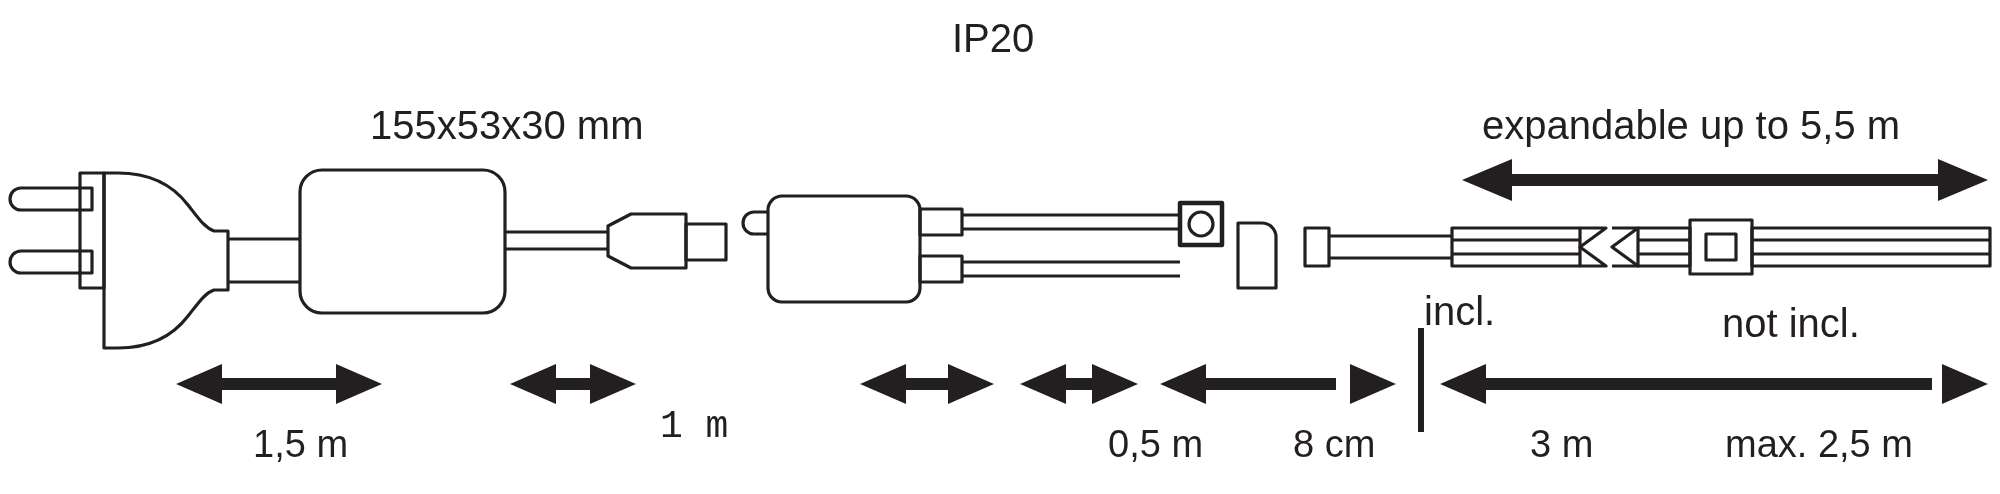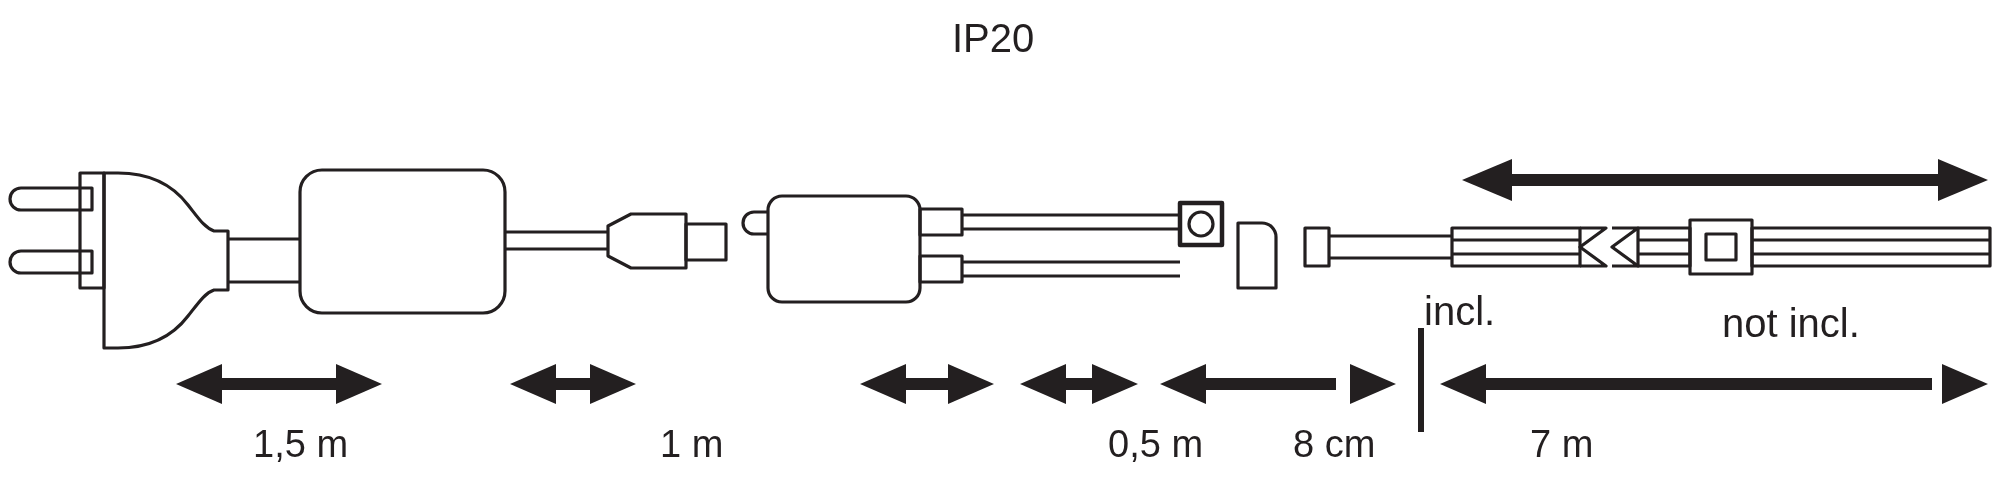--- a/index.html
+++ b/index.html
@@ -193,31 +193,34 @@
         <polygon points="1440,384 1486,364 1486,404"></polygon>
         <rect x="1480" y="378" width="452" height="12"></rect>
         <polygon points="1988,384 1942,364 1942,404"></polygon>
       </g>
 
     </g>
   </svg>
 
   <div class="lbl lbl-xl" style="left:952px; top:18px;">IP20</div>
 
-
-
+  <div class="lbl lbl-xl" style="left:370px; top:105px;">155x53x30 mm</div>
+
+
+  <div class="lbl lbl-xl" style="left:1482px; top:105px;">expandable up to 5,5 m</div>
 
   <div class="lbl lbl-xl" style="left:1424px; top:291px;">incl.</div>
 
   <div class="lbl lbl-xl" style="left:1722px; top:303px;">not incl.</div>
 
   <div class="lbl lbl-lg" style="left:253px; top:425px;">1,5 m</div>
 
-  <div class="lbl lbl-lg" style="left:660px; top:425px;">1 m</div>
+  <div class="lbl lbl-lg" style="left:660px; top:408px;font-family:Liberation Mono, monospace;">1 m</div>
 
   <div class="lbl lbl-lg" style="left:1108px; top:425px;">0,5 m</div>
 
   <div class="lbl lbl-lg" style="left:1293px; top:425px;">8 cm</div>
 
-  <div class="lbl lbl-lg" style="left:1530px; top:425px;">7 m</div>
-
+  <div class="lbl lbl-lg" style="left:1530px; top:425px;">3 m</div>
+
+  <div class="lbl lbl-lg" style="left:1725px; top:425px;">max. 2,5 m</div>
 
 </div>
 
 </body></html>

